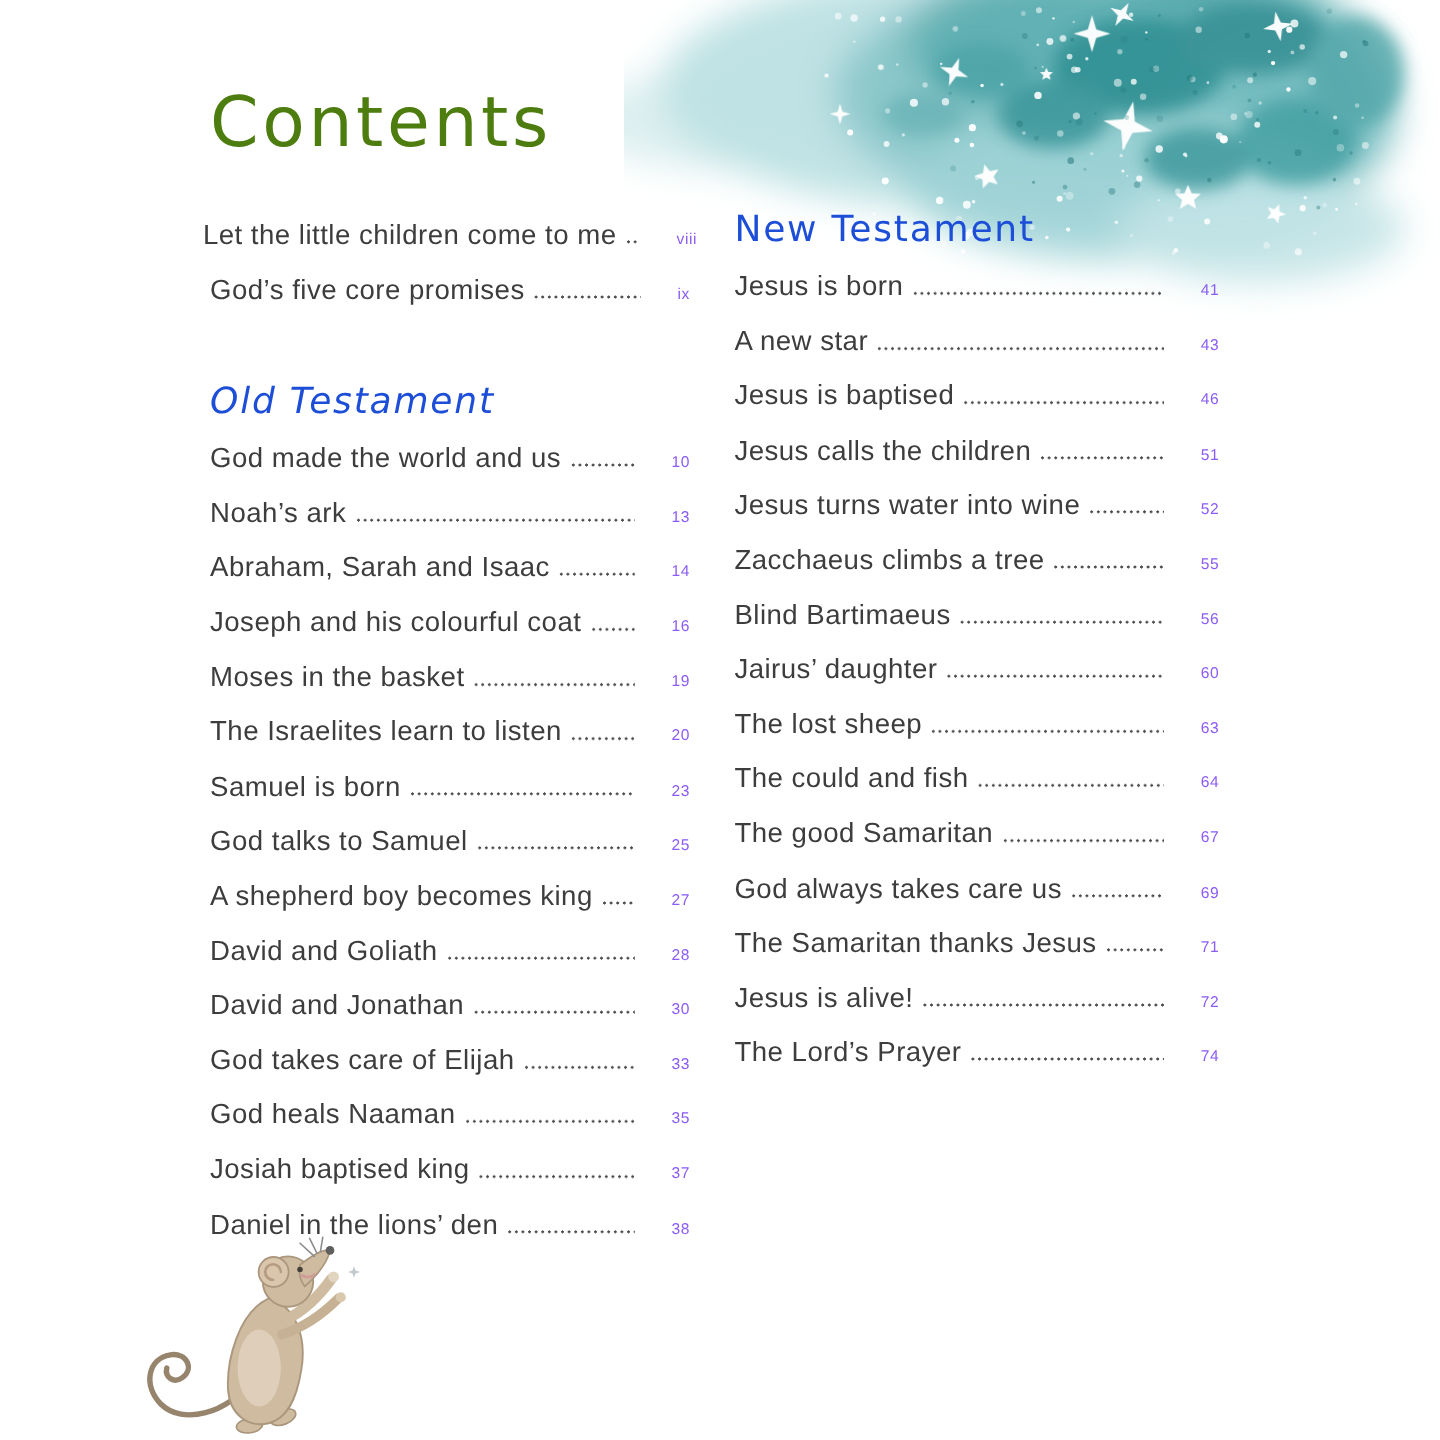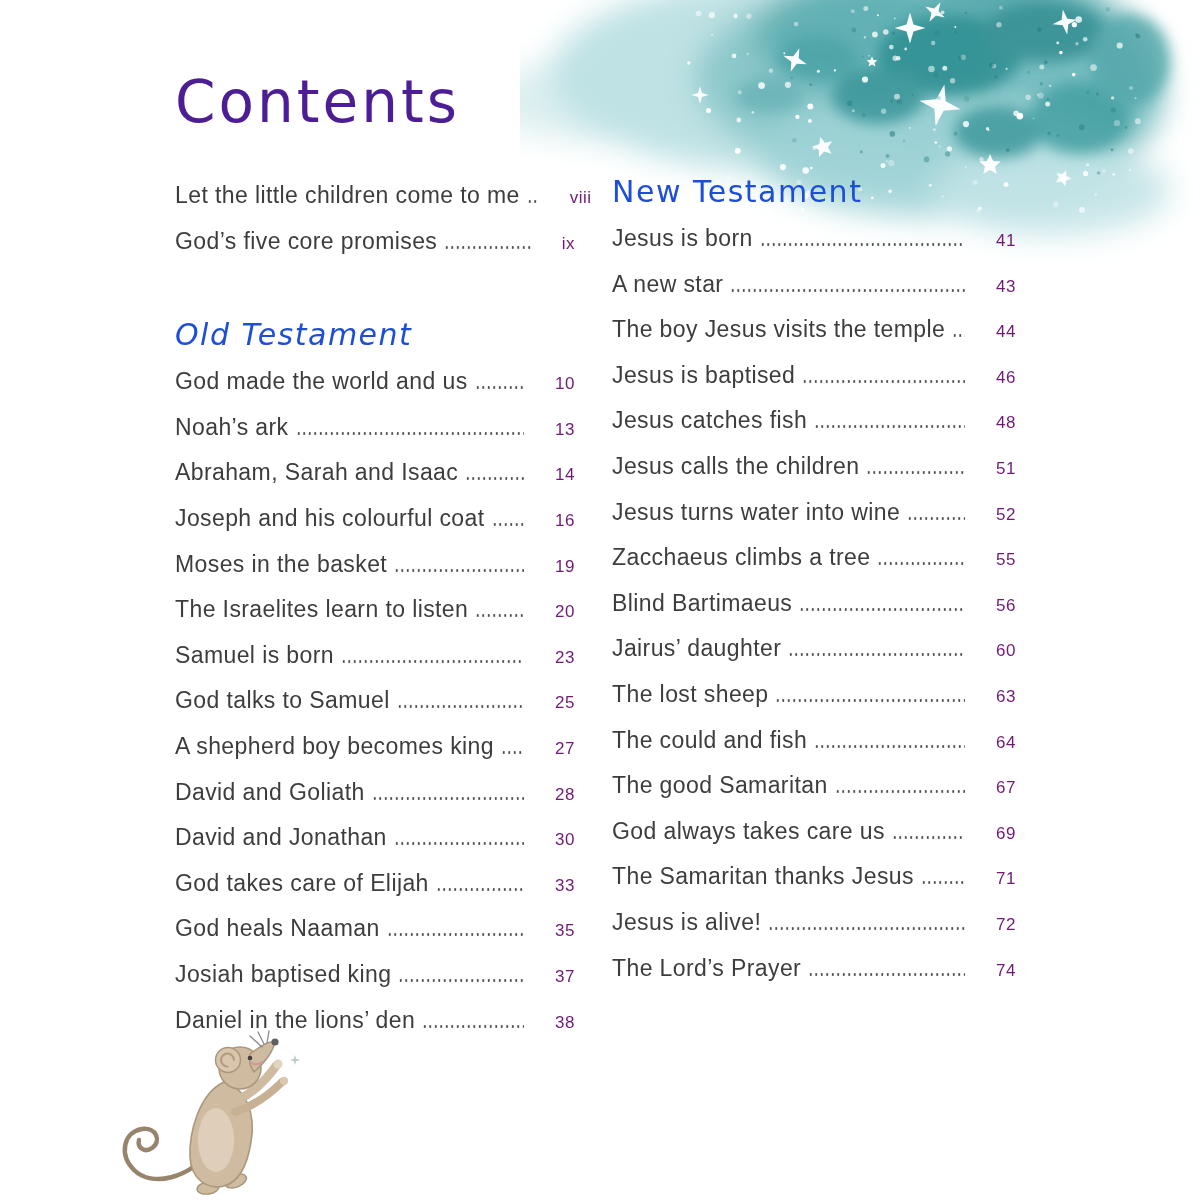--- a/index.html
+++ b/index.html
@@ -35,21 +35,21 @@
   }
 
   
   #page-title {
     position: absolute;
     left: 175px; top: 68px;
     z-index: 2;
     font-family: "DejaVu Sans", sans-serif;
     font-size: 58px;
     letter-spacing: 3px;
-    color: #4c1d95;
+    color: #4d7c0f;
   }
 
   .toc-col {
     position: absolute;
     z-index: 2;
   }
   #col-left  { left: 175px; top: 182px; width: 400px; }
   #col-right { left: 612px; top: 172px; width: 404px; }
 
   .section-heading {
@@ -64,37 +64,38 @@
   #heading-old { margin-top: 42px; font-style: italic; }
 
   .toc-row {
     display: flex;
     align-items: baseline;
     height: 45.6px;
     font-size: 23px;
     letter-spacing: 0.4px;
     color: #3d3d3d;
     white-space: nowrap;
+    justify-content: center;
   }
   .toc-title { flex: 0 0 auto; }
   .dot-leader {
     flex: 1 1 auto;
     height: 3px;
     margin: 0 3px 0 7px;
     background-image: radial-gradient(circle, #4c4c4c 1.05px, rgba(0,0,0,0) 1.35px);
     background-size: 5.5px 3px;
     background-repeat: repeat-x;
     background-position: left bottom;
     min-width: 12px;
   }
   .toc-page {
     flex: 0 0 auto;
-    font-size: 17px;
+    font-size: 13px;
     letter-spacing: 0.5px;
-    color: #701a75;
+    color: #8b5cf6;
     margin-left: 28px;
   }
 </style>
 </head>
 <body>
 
 <div id="page">
 
   <div id="splash-wrap">
     <svg width="680" height="290" viewBox="0 0 680 290">
@@ -452,35 +453,25 @@
     <span class="toc-title">Jesus is born</span>
     <span class="dot-leader"></span>
     <span class="toc-page">41</span>
   </div>
         <div class="toc-row">
     <span class="toc-title">A new star</span>
     <span class="dot-leader"></span>
     <span class="toc-page">43</span>
   </div>
         <div class="toc-row">
-    <span class="toc-title">The boy Jesus visits the temple</span>
-    <span class="dot-leader"></span>
-    <span class="toc-page">44</span>
-  </div>
-        <div class="toc-row">
     <span class="toc-title">Jesus is baptised</span>
     <span class="dot-leader"></span>
     <span class="toc-page">46</span>
   </div>
         <div class="toc-row">
-    <span class="toc-title">Jesus catches fish</span>
-    <span class="dot-leader"></span>
-    <span class="toc-page">48</span>
-  </div>
-        <div class="toc-row">
     <span class="toc-title">Jesus calls the children</span>
     <span class="dot-leader"></span>
     <span class="toc-page">51</span>
   </div>
         <div class="toc-row">
     <span class="toc-title">Jesus turns water into wine</span>
     <span class="dot-leader"></span>
     <span class="toc-page">52</span>
   </div>
         <div class="toc-row">

